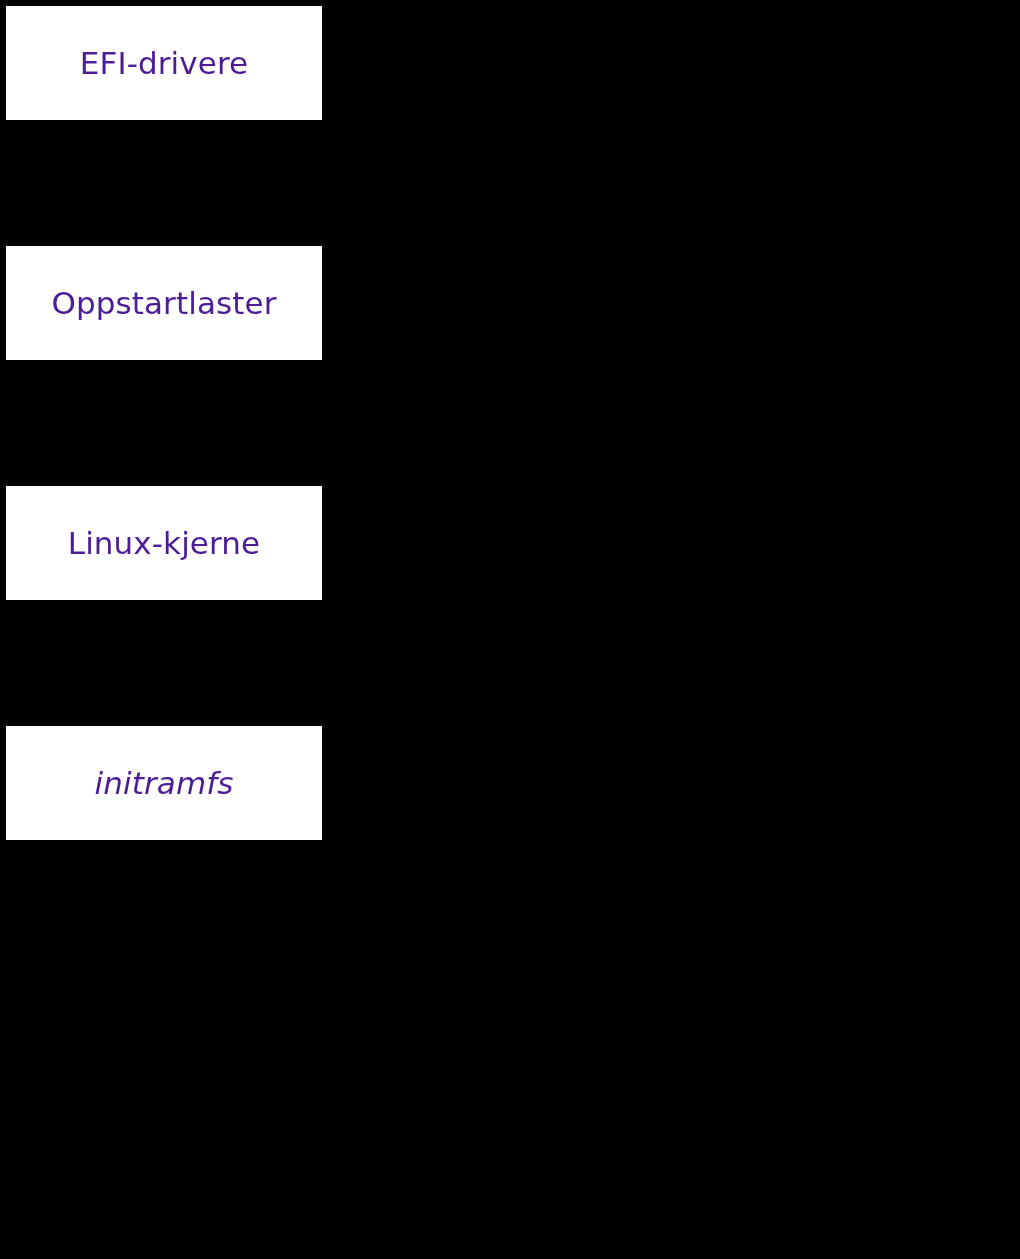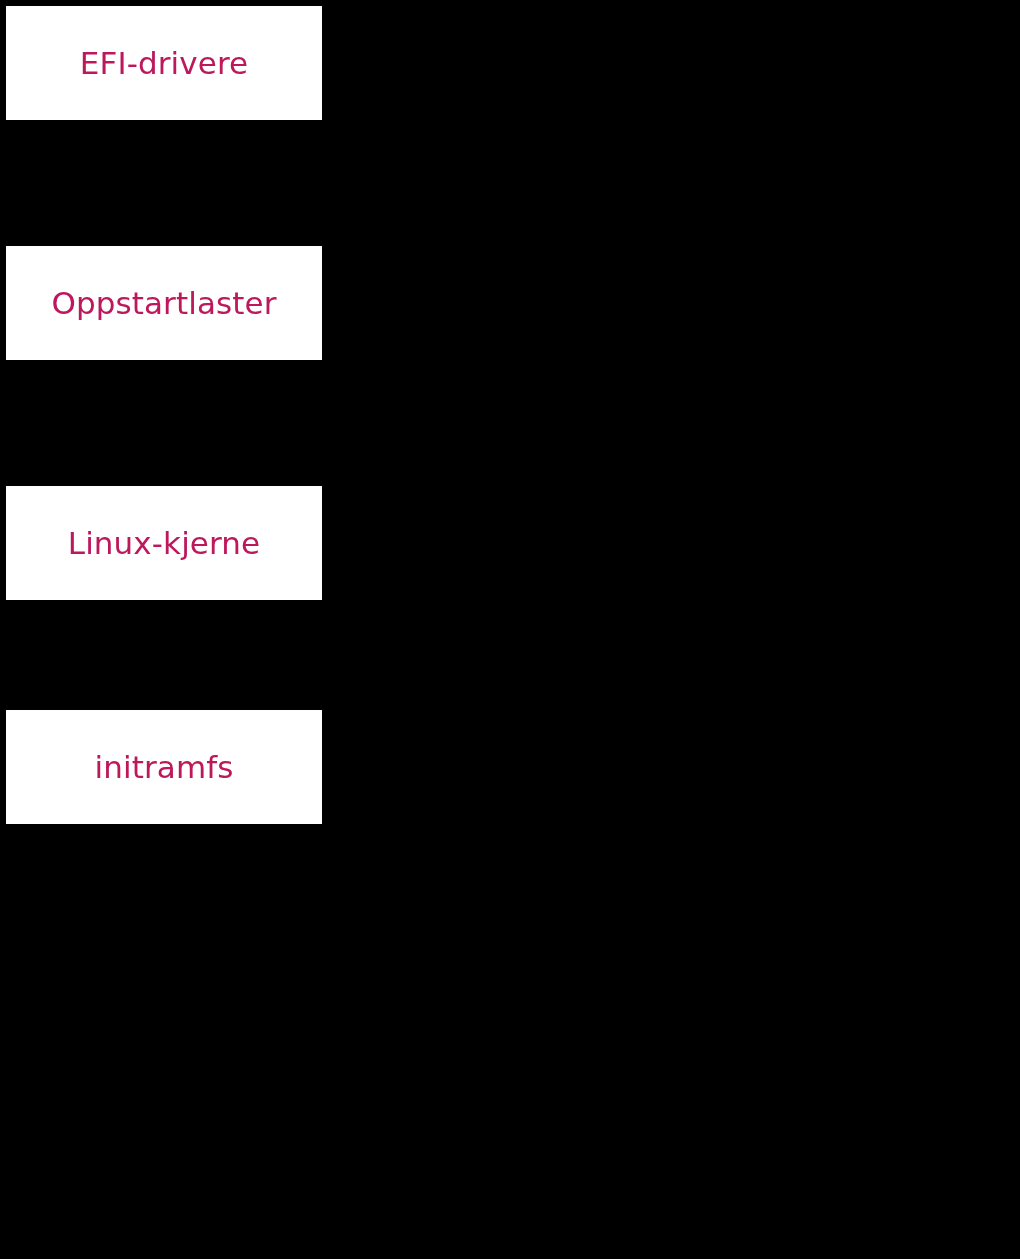--- a/index.html
+++ b/index.html
@@ -31,35 +31,35 @@
     width: 316px;
     height: 114px;
     background: #ffffff;
     display: flex;
     align-items: center;
     justify-content: center;
     box-sizing: border-box;
   }
 
   .stage-label {
-    color: #be185d;
+    color: #4c1d95;
     font-family: "DejaVu Sans", "Liberation Sans", sans-serif;
     font-size: 31px;
     font-weight: 400;
     line-height: 1;
     letter-spacing: 0.1px;
     white-space: nowrap;
     text-align: center;
   }
 
   
   .stage-0 { top: 6px; }
   .stage-1 { top: 246px; }
   .stage-2 { top: 486px; }
-  .stage-3 { top: 710px; }
+  .stage-3 { top: 726px; font-style: italic; }
   .stage-4 { top: 966px; }
 </style>
 </head>
 <body>
 
 <div id="diagram-canvas">
 
   <div class="stage-box stage-0">
     <span class="stage-label">EFI-drivere</span>
   </div>

